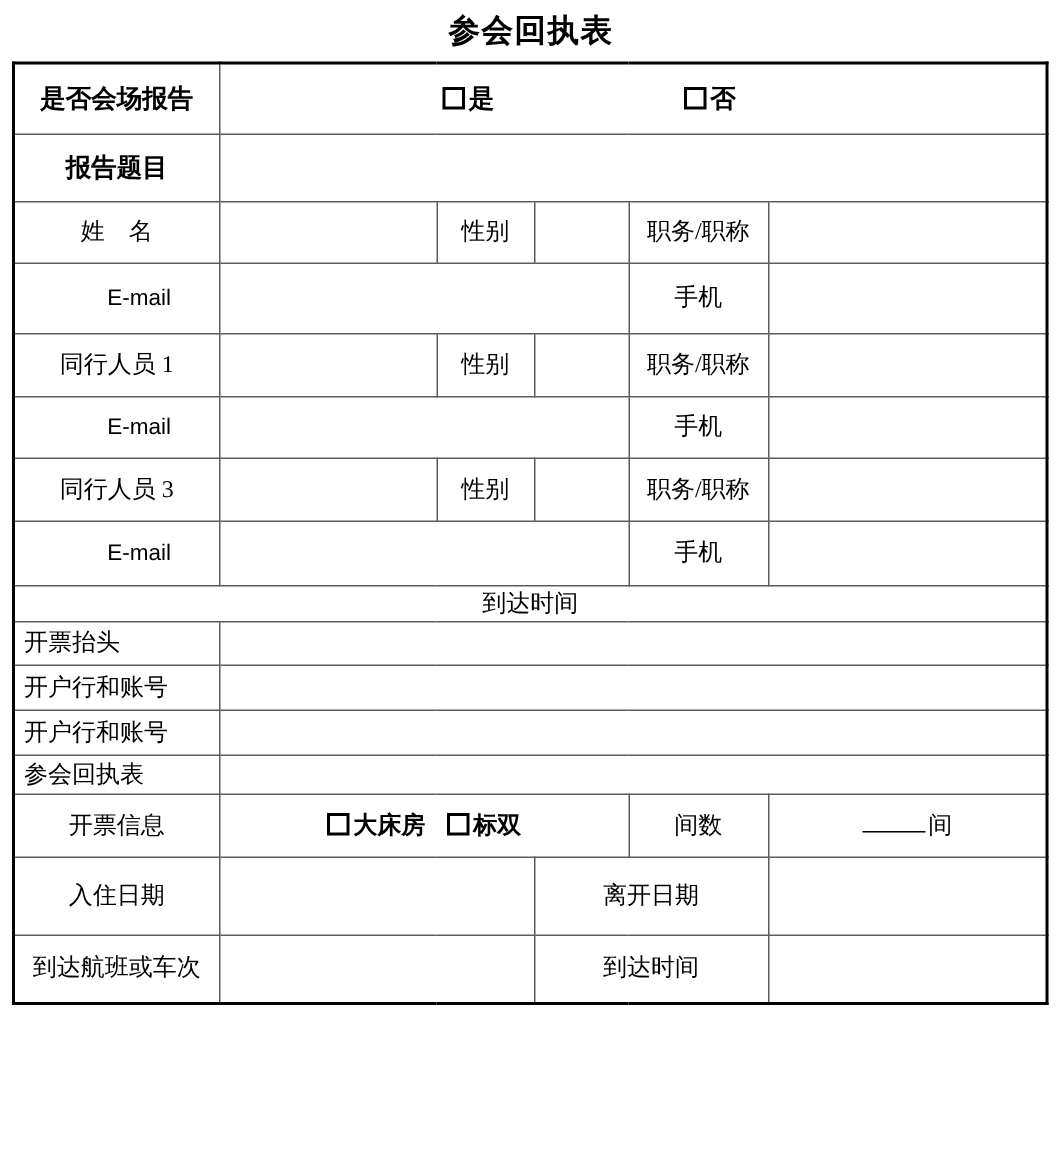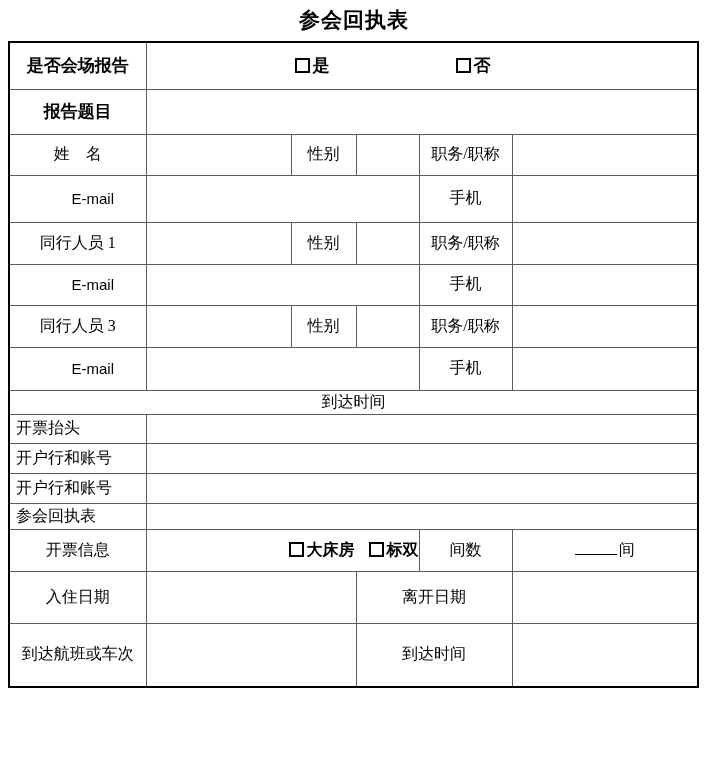--- a/index.html
+++ b/index.html
@@ -35,21 +35,21 @@
   .yesno{
     display:flex;align-items:center;height:100%;
     box-sizing:border-box;padding-left:148px;gap:126px;
   }
   .inv-opts{
     display:flex;align-items:center;height:100%;
     box-sizing:border-box;padding-left:5px;
   }
   .inv-opts .o1{width:166px;text-align:left;}
   .room-opts{
-    display:flex;align-items:center;justify-content:flex-end;
+    display:flex;align-items:center;justify-content:center;
     gap:14px;height:100%;
     font-family:Liberation Serif, serif;
     font-weight:bold;font-size:16px;
   }
   .uline{
     display:inline-block;width:42px;height:14px;
     border-bottom:1.5px solid #000;margin-right:2px;
   }
 </style>
 </head>
@@ -171,21 +171,21 @@
       <td><span class="uline"></span><span>间</span></td>
     </tr>
 
     <tr style="height:52px">
       <td>入住日期</td>
       <td colspan="2"></td>
       <td colspan="2">离开日期</td>
       <td></td>
     </tr>
 
-    <tr style="height:64px">
+    <tr style="height:46px">
       <td>到达航班或车次</td>
       <td colspan="2"></td>
       <td colspan="2">到达时间</td>
       <td></td>
     </tr>
   </tbody>
     </table>
 </div>
 
 </body></html>

